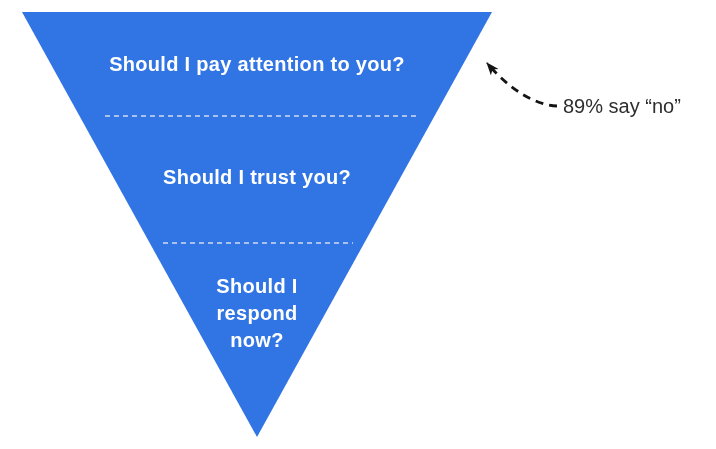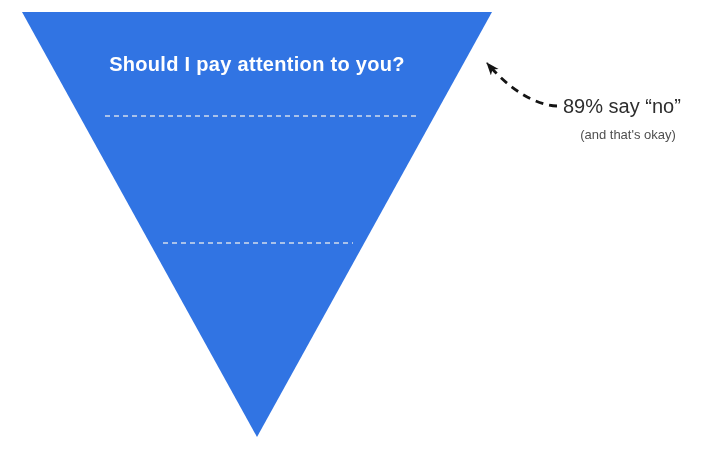--- a/index.html
+++ b/index.html
@@ -72,19 +72,20 @@
     <polygon class="tri" points="22,12 492,12 257,437"></polygon>
 
     <line class="divider" x1="105" y1="116" x2="417" y2="116"></line>
     <line class="divider" x1="163" y1="243" x2="353" y2="243"></line>
 
     <path class="arrow" d="M557,106 C534,105 508,88 487,63" marker-end="url(#ah)"></path>
   </svg>
 
   <div class="q q1">Should I pay attention to you?</div>
 
+  <div class="q q2">Should I trust you?</div>
 
+  <div class="q q3">Should I respond now?</div>
 
   <div class="ann-head">89% say “no”</div>
 
-  <div class="ann-sub">(and that's okay)</div>
 
 </div>
 
 </body></html>

